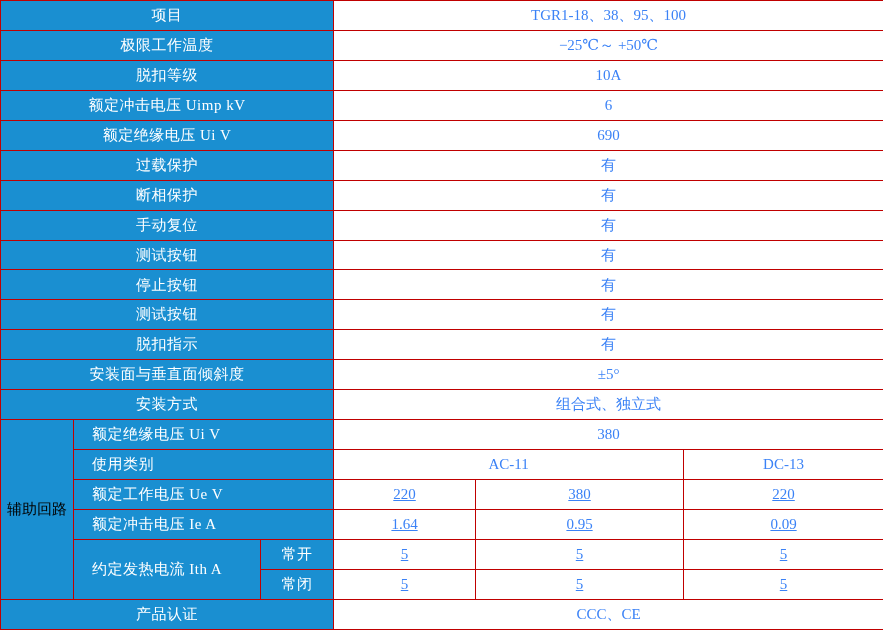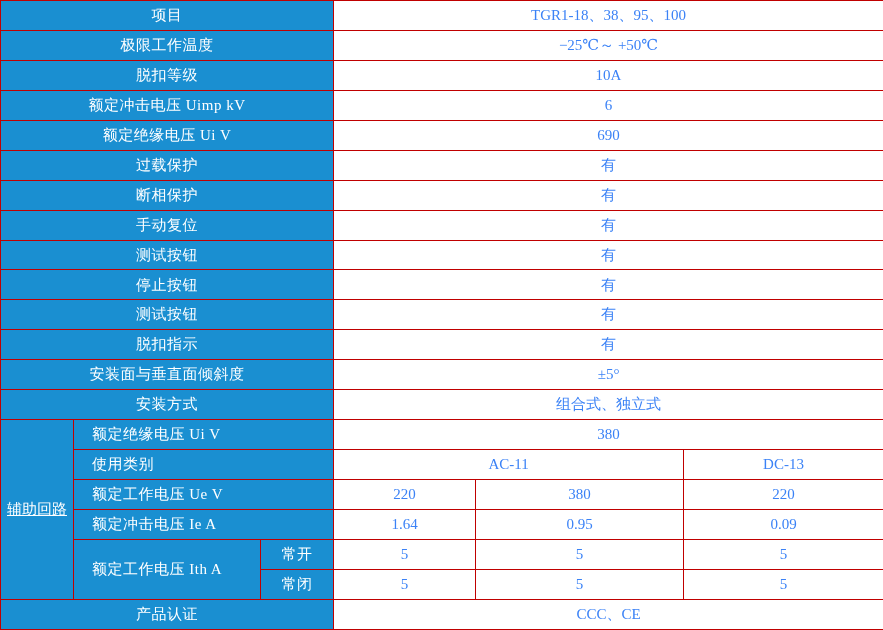--- a/index.html
+++ b/index.html
@@ -36,25 +36,24 @@
   }
   td.lbl.left{
     text-align:left;
     padding-left:18px;
   }
   td.val{
     background:#ffffff;
     color:#3b82f6;
     font-family:"Liberation Serif","DejaVu Serif",serif;
   }
-  .num{font-family:"Liberation Serif","DejaVu Serif",serif;}
+  .num{font-family:"Liberation Serif","DejaVu Serif",serif;text-decoration:underline;}
   td.vsideways{
     background:#1a8fd1;
-    color:#ffffff;
-    text-decoration:underline;
+    color:#000000;
   }
 </style>
 </head>
 <body>
 
 <div id="sheet">
   <table class="spec">
     <colgroup>
       <col style="width:73px">
       <col style="width:187px">
@@ -138,21 +137,21 @@
         <td class="val num">380</td>
         <td class="val num">220</td>
       </tr>
       <tr>
         <td class="lbl left" colspan="2">额定冲击电压  Ie    A</td>
         <td class="val num">1.64</td>
         <td class="val num">0.95</td>
         <td class="val num">0.09</td>
       </tr>
       <tr>
-        <td class="lbl left" rowspan="2">额定工作电压  Ith  A</td>
+        <td class="lbl left" rowspan="2">约定发热电流  Ith  A</td>
         <td class="lbl">常开</td>
         <td class="val num">5</td>
         <td class="val num">5</td>
         <td class="val num">5</td>
       </tr>
       <tr>
         <td class="lbl">常闭</td>
         <td class="val num">5</td>
         <td class="val num">5</td>
         <td class="val num">5</td>

